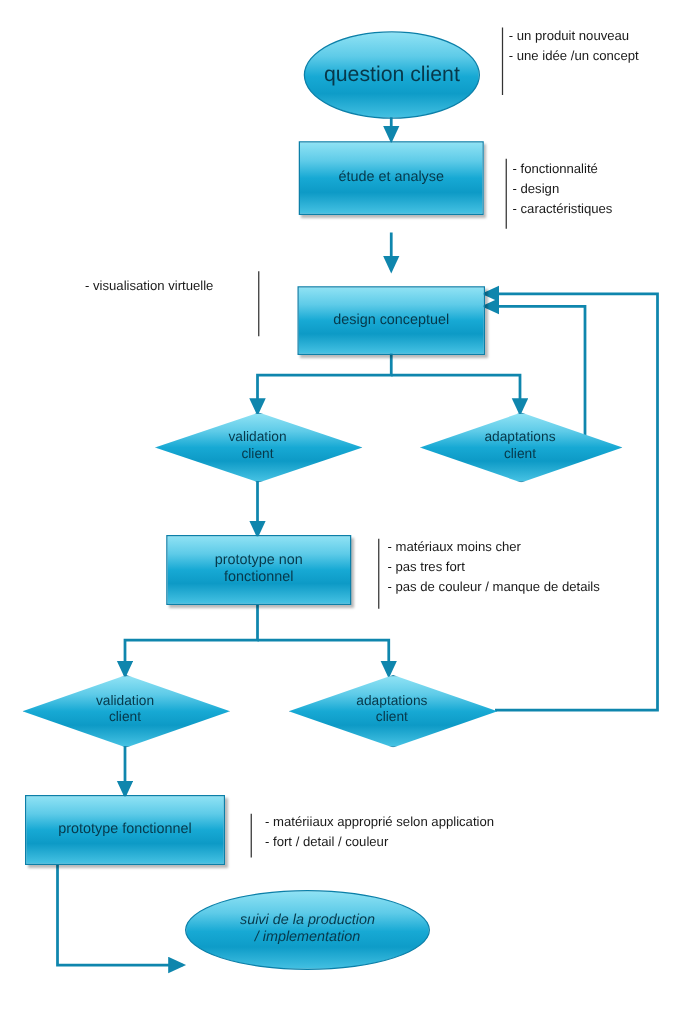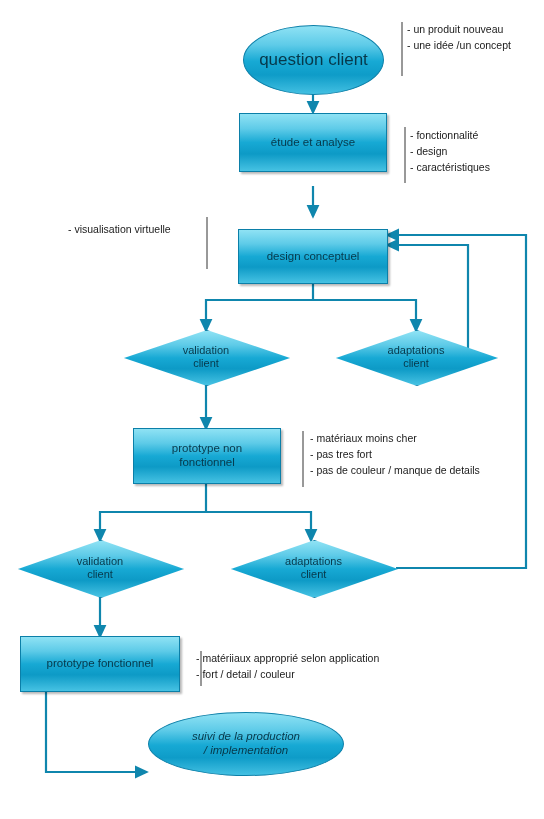--- a/index.html
+++ b/index.html
@@ -177,18 +177,18 @@
   </svg>
   <div class="annot" style="left:310px;top:431px;font-size:10.5px;">
     <span class="line">- matériaux moins cher</span>
     <span class="line">- pas tres fort</span>
     <span class="line">- pas de couleur / manque de details</span>
   </div>
 
   <svg style="position:absolute;left:198px;top:650px;" width="8" height="40">
     <line x1="3" y1="1" x2="3" y2="36" stroke="#333" stroke-width="1"></line>
   </svg>
-  <div class="annot" style="left:196px;top:651px;font-size:10.5px;">
+  <div class="annot" style="left:212px;top:651px;font-size:10.5px;">
     <span class="line">- matériiaux approprié selon application</span>
     <span class="line">- fort / detail / couleur</span>
   </div>
 
 </div>
 
 </body></html>

